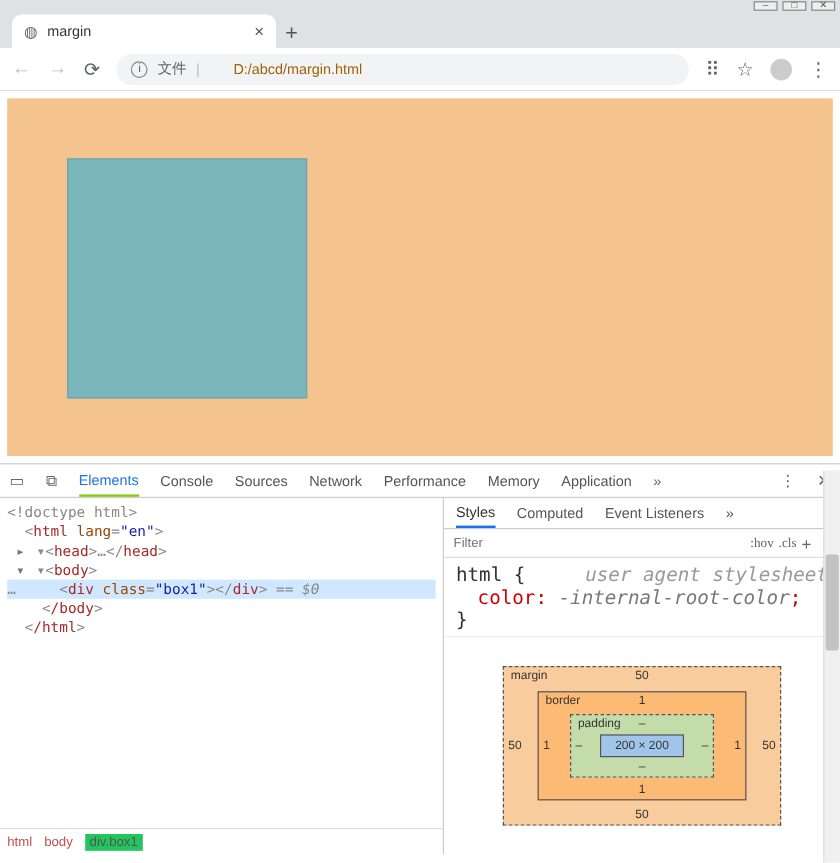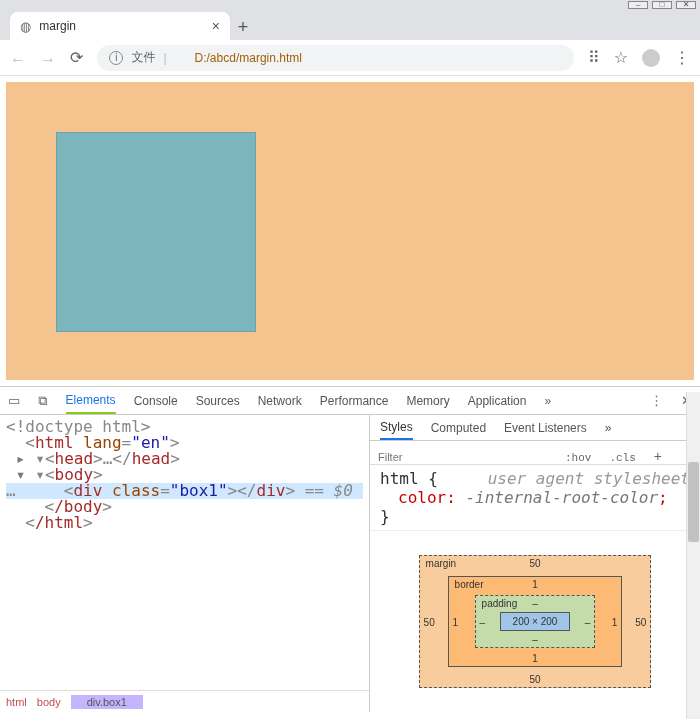--- a/index.html
+++ b/index.html
@@ -140,21 +140,21 @@
 
 .dom-panel {
   width: 370px;
   border-right: 1px solid #ccc;
   display: flex;
   flex-direction: column;
 }
 .dom-tree {
   flex:1;
   font-family: Consolas, monospace;
-  font-size: 16px;
+  font-size: 12px;
   padding: 4px 6px;
   line-height: 16px;
   color: #888;
   overflow:auto;
 }
 .dom-tree .tagname { color: #a52a2a; }
 .dom-tree .attrname { color: #994500; }
 .dom-tree .attrval { color: #1a1aa6; }
 .dom-tree .comment { color: #888; }
 .dom-tree .arrow { color:#777; display:inline-block; width:10px; }
@@ -165,21 +165,21 @@
 .breadcrumb {
   height: 22px;
   border-top: 1px solid #ddd;
   display:flex;
   align-items:center;
   padding: 0 6px;
   gap: 10px;
   font-size: 11px;
 }
 .breadcrumb span { color:#c0504d; }
-.breadcrumb span.sel { background:#c4b5fd; padding:1px 16px; color:#555; }
+.breadcrumb span.sel { background:#22c55e; padding:1px 4px; color:#555; }
 
 
 .styles-panel {
   flex:1;
   display:flex;
   flex-direction:column;
 }
 .styles-tabs {
   height: 26px;
   border-bottom:1px solid #ccc;
@@ -187,30 +187,30 @@
   align-items:center;
   padding:0 10px;
   gap:18px;
   color:#555;
 }
 .styles-tabs .st-tab.active { color:#333; font-weight:500; border-bottom:2px solid #1a73e8; padding-bottom:4px; margin-bottom:-5px; }
 .filter-row {
   height: 24px;
   border-bottom:1px solid #ddd;
   display:flex;
-  align-items:flex-end;
+  align-items:center;
   padding:0 6px;
-  gap:18px;
+  gap:4px;
   color:#999;
 }
 .filter-row input {
   border:none; outline:none; font-size:11px; width:60px; background:transparent;
 }
 .filter-row .spacer { flex:1; }
-.filter-row .hov, .filter-row .cls { font-family: Liberation Mono, monospace; color:#666; font-size:11px; }
+.filter-row .hov, .filter-row .cls { font-family: Liberation Serif, serif; color:#666; font-size:11px; }
 .filter-row .plus { color:#666; font-size:14px; }
 
 .rule-block {
   font-family: Consolas, monospace;
   font-size: 16px;
   padding: 4px 10px;
   border-bottom: 1px solid #eee;
   color:#333;
 }
 .rule-block .selector { color:#333; }

